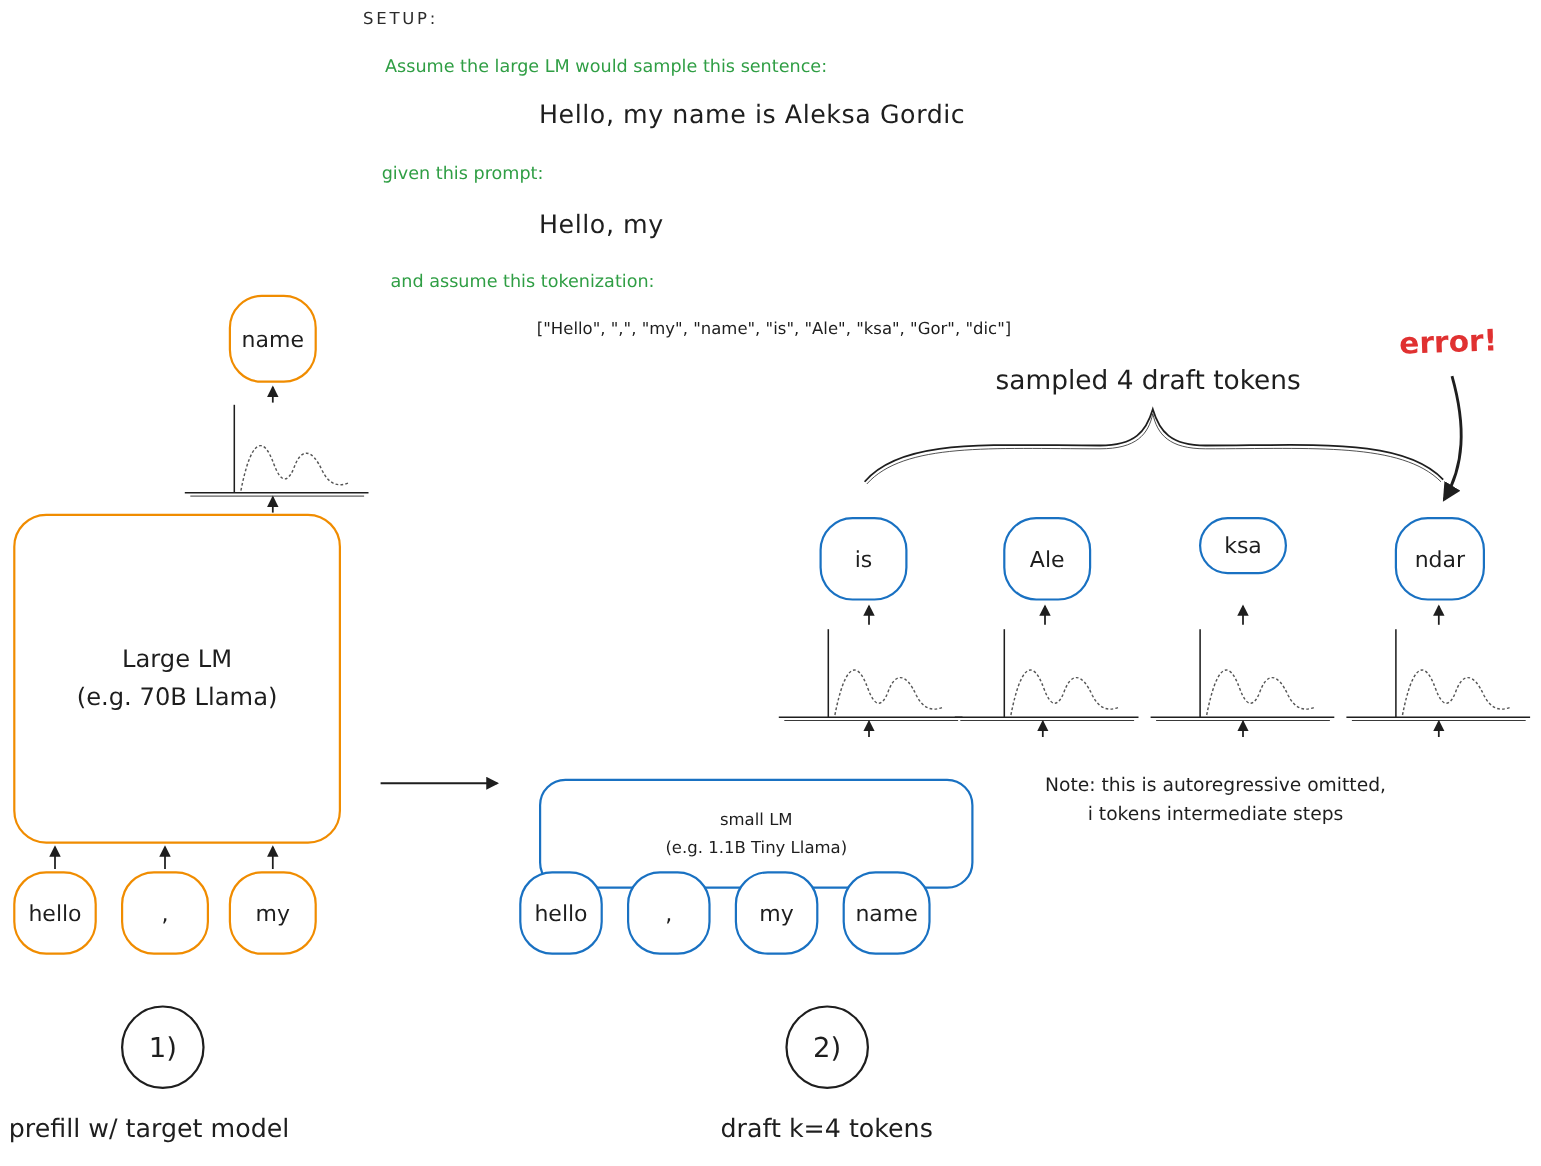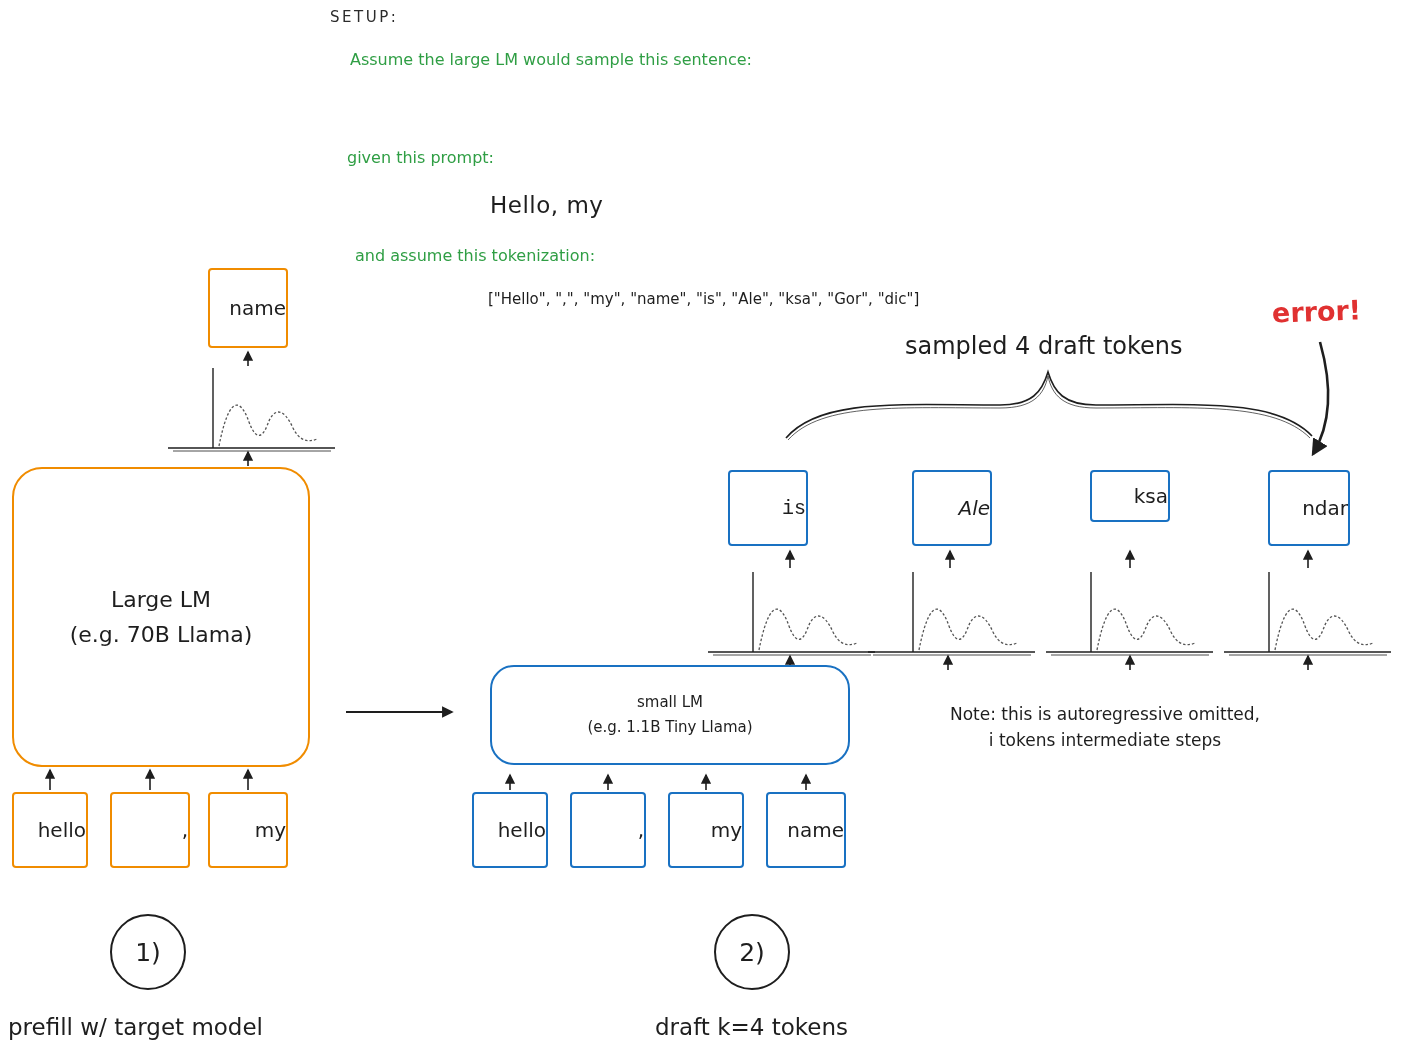--- a/index.html
+++ b/index.html
@@ -11,21 +11,21 @@
     position:relative; width:1401px; height:1060px; background:#ffffff;
     font-family:"DejaVu Sans", sans-serif; color:var(--ink); overflow:hidden;
   }
   .abs{position:absolute;}
   .green{color:var(--green); font-size:16px;}
   .big-text{font-size:23px; letter-spacing:0.5px;}
   .mono-ish{font-size:15px;}
   .setup-title{font-size:15px; letter-spacing:2.5px; color:#2b2b2b;}
   .token-box{
     position:absolute; background:#fff; border:2.2px solid var(--orange);
-    border-radius:4px; display:flex; align-items:center; justify-content:flex-end;
+    border-radius:30px; display:flex; align-items:center; justify-content:center;
     font-size:20px; z-index:2;
   }
   .token-box.blue{border-color:var(--blue);}
   .lm-box{
     position:absolute; background:#fff; border:2.4px solid var(--orange);
     border-radius:30px; display:flex; flex-direction:column;
     align-items:center; justify-content:center; z-index:2; text-align:center;
   }
   .lm-box.blue{border-color:var(--blue); border-radius:24px;}
   .lm-label-lg{font-size:22px; line-height:1.6;}
@@ -89,20 +89,21 @@
     <line x1="1308" y1="568" x2="1308" y2="551" stroke="#1e1e1e" stroke-width="1.6" marker-end="url(#ah)"></line>
 
     <path d="M786 438 C 820 398, 900 405, 1000 405 C 1032 405, 1042 392, 1048 372 C 1054 392, 1064 405, 1096 405 C 1196 405, 1276 398, 1312 436" fill="none" stroke="#1e1e1e" stroke-width="1.6"></path>
     <path d="M788 440 C 822 402, 902 408, 1000 408 C 1033 408, 1044 395, 1048 376 C 1052 395, 1063 408, 1096 408 C 1194 408, 1274 402, 1310 438" fill="none" stroke="#1e1e1e" stroke-width="0.7"></path>
 
     <path d="M1320 342 C 1333 388, 1331 424, 1313 454" fill="none" stroke="#1e1e1e" stroke-width="2.6" marker-end="url(#ah)"></path>
   </svg>
 
   <div class="abs setup-title" style="left:330px; top:8px;">SETUP:</div>
   <div class="abs green" style="left:350px; top:50px;">Assume the large LM would sample this sentence:</div>
+  <div class="abs big-text" style="left:490px; top:92px;">Hello, my name is Aleksa Gordic</div>
   <div class="abs green" style="left:347px; top:148px;">given this prompt:</div>
   <div class="abs big-text" style="left:490px; top:192px;">Hello, my</div>
   <div class="abs green" style="left:355px; top:246px;">and assume this tokenization:</div>
   <div class="abs mono-ish" style="left:488px; top:290px;">["Hello", ",", "my", "name", "is", "Ale", "ksa", "Gor", "dic"]</div>
 
   <div class="token-box" style="left:208px; top:268px; width:80px; height:80px;">
     <span>name</span>
   </div>
 
   <div class="lm-box" style="left:12px; top:467px; width:298px; height:300px;">
@@ -118,42 +119,42 @@
   </div>
   <div class="token-box" style="left:208px; top:792px; width:80px; height:76px;">
     <span>my</span>
   </div>
 
   <div class="step-circle" style="left:110px; top:914px;">
     <span>1)</span>
   </div>
   <div class="caption" style="left:8px; top:1014px;">prefill w/ target model</div>
 
-  <div class="lm-box blue" style="left:490px; top:665px; width:360px; height:100px;">
+  <div class="lm-box blue" style="left:490px; top:708px; width:395px; height:100px;">
     <div class="lm-label-sm">small LM</div>
     <div class="lm-label-sm">(e.g. 1.1B Tiny Llama)</div>
   </div>
 
   <div class="token-box blue" style="left:472px; top:792px; width:76px; height:76px;">
     <span>hello</span>
   </div>
   <div class="token-box blue" style="left:570px; top:792px; width:76px; height:76px;">
     <span>,</span>
   </div>
   <div class="token-box blue" style="left:668px; top:792px; width:76px; height:76px;">
     <span>my</span>
   </div>
   <div class="token-box blue" style="left:766px; top:792px; width:80px; height:76px;">
     <span>name</span>
   </div>
 
-  <div class="token-box blue" style="left:728px; top:470px; width:80px; height:76px;font-family:Liberation Mono, monospace;">
+  <div class="token-box blue" style="left:745px; top:470px; width:80px; height:76px;">
     <span>is</span>
   </div>
-  <div class="token-box blue" style="left:912px; top:470px; width:80px; height:76px;font-style:italic;">
+  <div class="token-box blue" style="left:912px; top:470px; width:80px; height:76px;">
     <span>Ale</span>
   </div>
   <div class="token-box blue" style="left:1090px; top:470px; width:80px; height:52px;">
     <span>ksa</span>
   </div>
   <div class="token-box blue" style="left:1268px; top:470px; width:82px; height:76px;">
     <span>ndar</span>
   </div>
 
   <div class="brace-label" style="left:905px; top:332px;">sampled 4 draft tokens</div>

